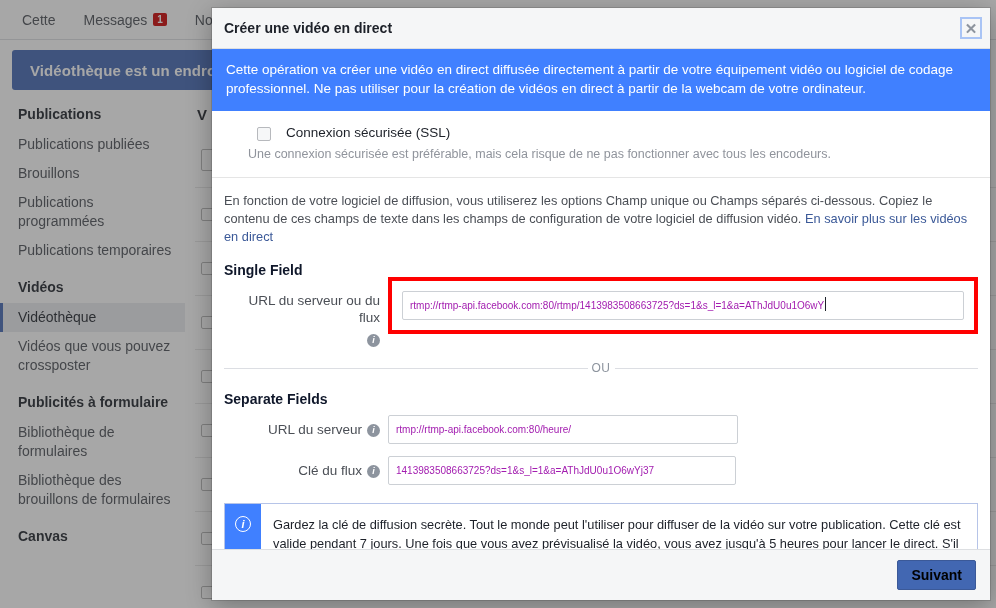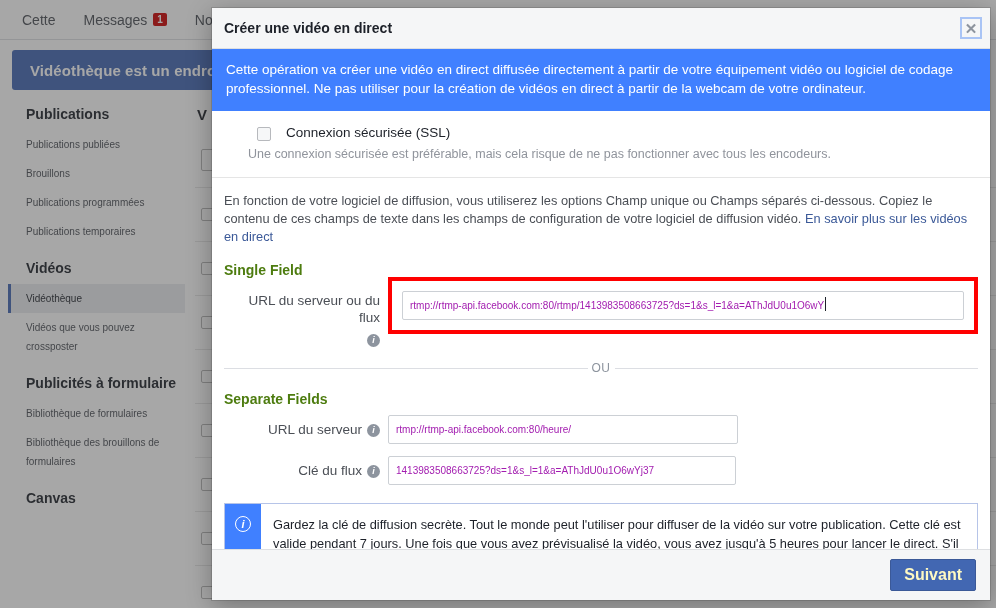--- a/index.html
+++ b/index.html
@@ -29,30 +29,30 @@
   }
 
   .bg-banner {
     position: absolute; left: 12px; top: 50px; width: 520px; height: 40px;
     background: #4267b2; color: #fff; border-radius: 3px;
     display: flex; align-items: center; padding: 0 18px;
     font-size: 15px; font-weight: bold; letter-spacing: .1px;
   }
 
   .bg-sidebar {
-    position: absolute; left: 8px; top: 92px; width: 185px; bottom: 0;
+    position: absolute; left: 0; top: 92px; width: 185px; bottom: 0;
     background: #fff; padding: 14px 0 0 18px;
   }
   .sb-head {
     font-size: 14px; font-weight: bold; color: #1d2129;
     margin: 14px 0 8px 0;
   }
   .sb-head:first-child { margin-top: 0; }
   .sb-item {
-    font-size: 10px; color: #4b4f56; line-height: 19px;
+    font-size: 14px; color: #4b4f56; line-height: 19px;
     padding: 5px 10px 5px 0; margin-left: -18px; padding-left: 18px;
   }
   .sb-item.active {
     background: #e9ebee; border-left: 3px solid #4267b2;
     padding-left: 15px; color: #1d2129;
   }
 
   .bg-main {
     position: absolute; left: 185px; top: 92px; right: 0; bottom: 0;
     background: #fff; padding: 10px 0 0 10px;
@@ -115,21 +115,21 @@
     font-size: 12.5px; color: #90949c; margin: 5px 0 0 24px; line-height: 17px;
   }
 
   .intro {
     padding: 14px 12px 0 12px;
     font-size: 12.8px; color: #4b4f56; line-height: 18px;
   }
   .intro a { color: #3b5998; text-decoration: none; }
 
   .section-title {
-    font-size: 14px; font-weight: bold; color: #4d7c0f;
+    font-size: 14px; font-weight: bold; color: #0f172a;
     padding: 16px 0 0 12px;
   }
 
   .field-row {
     display: flex; align-items: flex-start;
     padding: 8px 12px 0 12px;
   }
   .field-label {
     width: 164px; flex: 0 0 164px; text-align: right;
     font-size: 13.5px; color: #4b4f56; line-height: 17px;
@@ -195,22 +195,22 @@
     font-size: 12.8px; color: #1d2129; line-height: 19px;
   }
 
   .modal-footer {
     flex: 0 0 51px; height: 51px;
     background: #f5f6f7; border-top: 1px solid #dddfe2;
     display: flex; align-items: center; justify-content: flex-end;
     padding-right: 14px;
   }
   .primary-btn {
-    background: #4267b2; color: #fef9c3; border: 1px solid #3b5998;
-    border-radius: 2px; font-size: 16px; font-weight: bold;
+    background: #4267b2; color: #000000; border: 1px solid #3b5998;
+    border-radius: 2px; font-size: 14px; font-weight: bold;
     padding: 6px 13px; cursor: pointer;
     font-family: "Liberation Sans", sans-serif;
   }
 </style>
 </head>
 <body>
 
 <div id="root">
 
   <div class="bg-layer">

